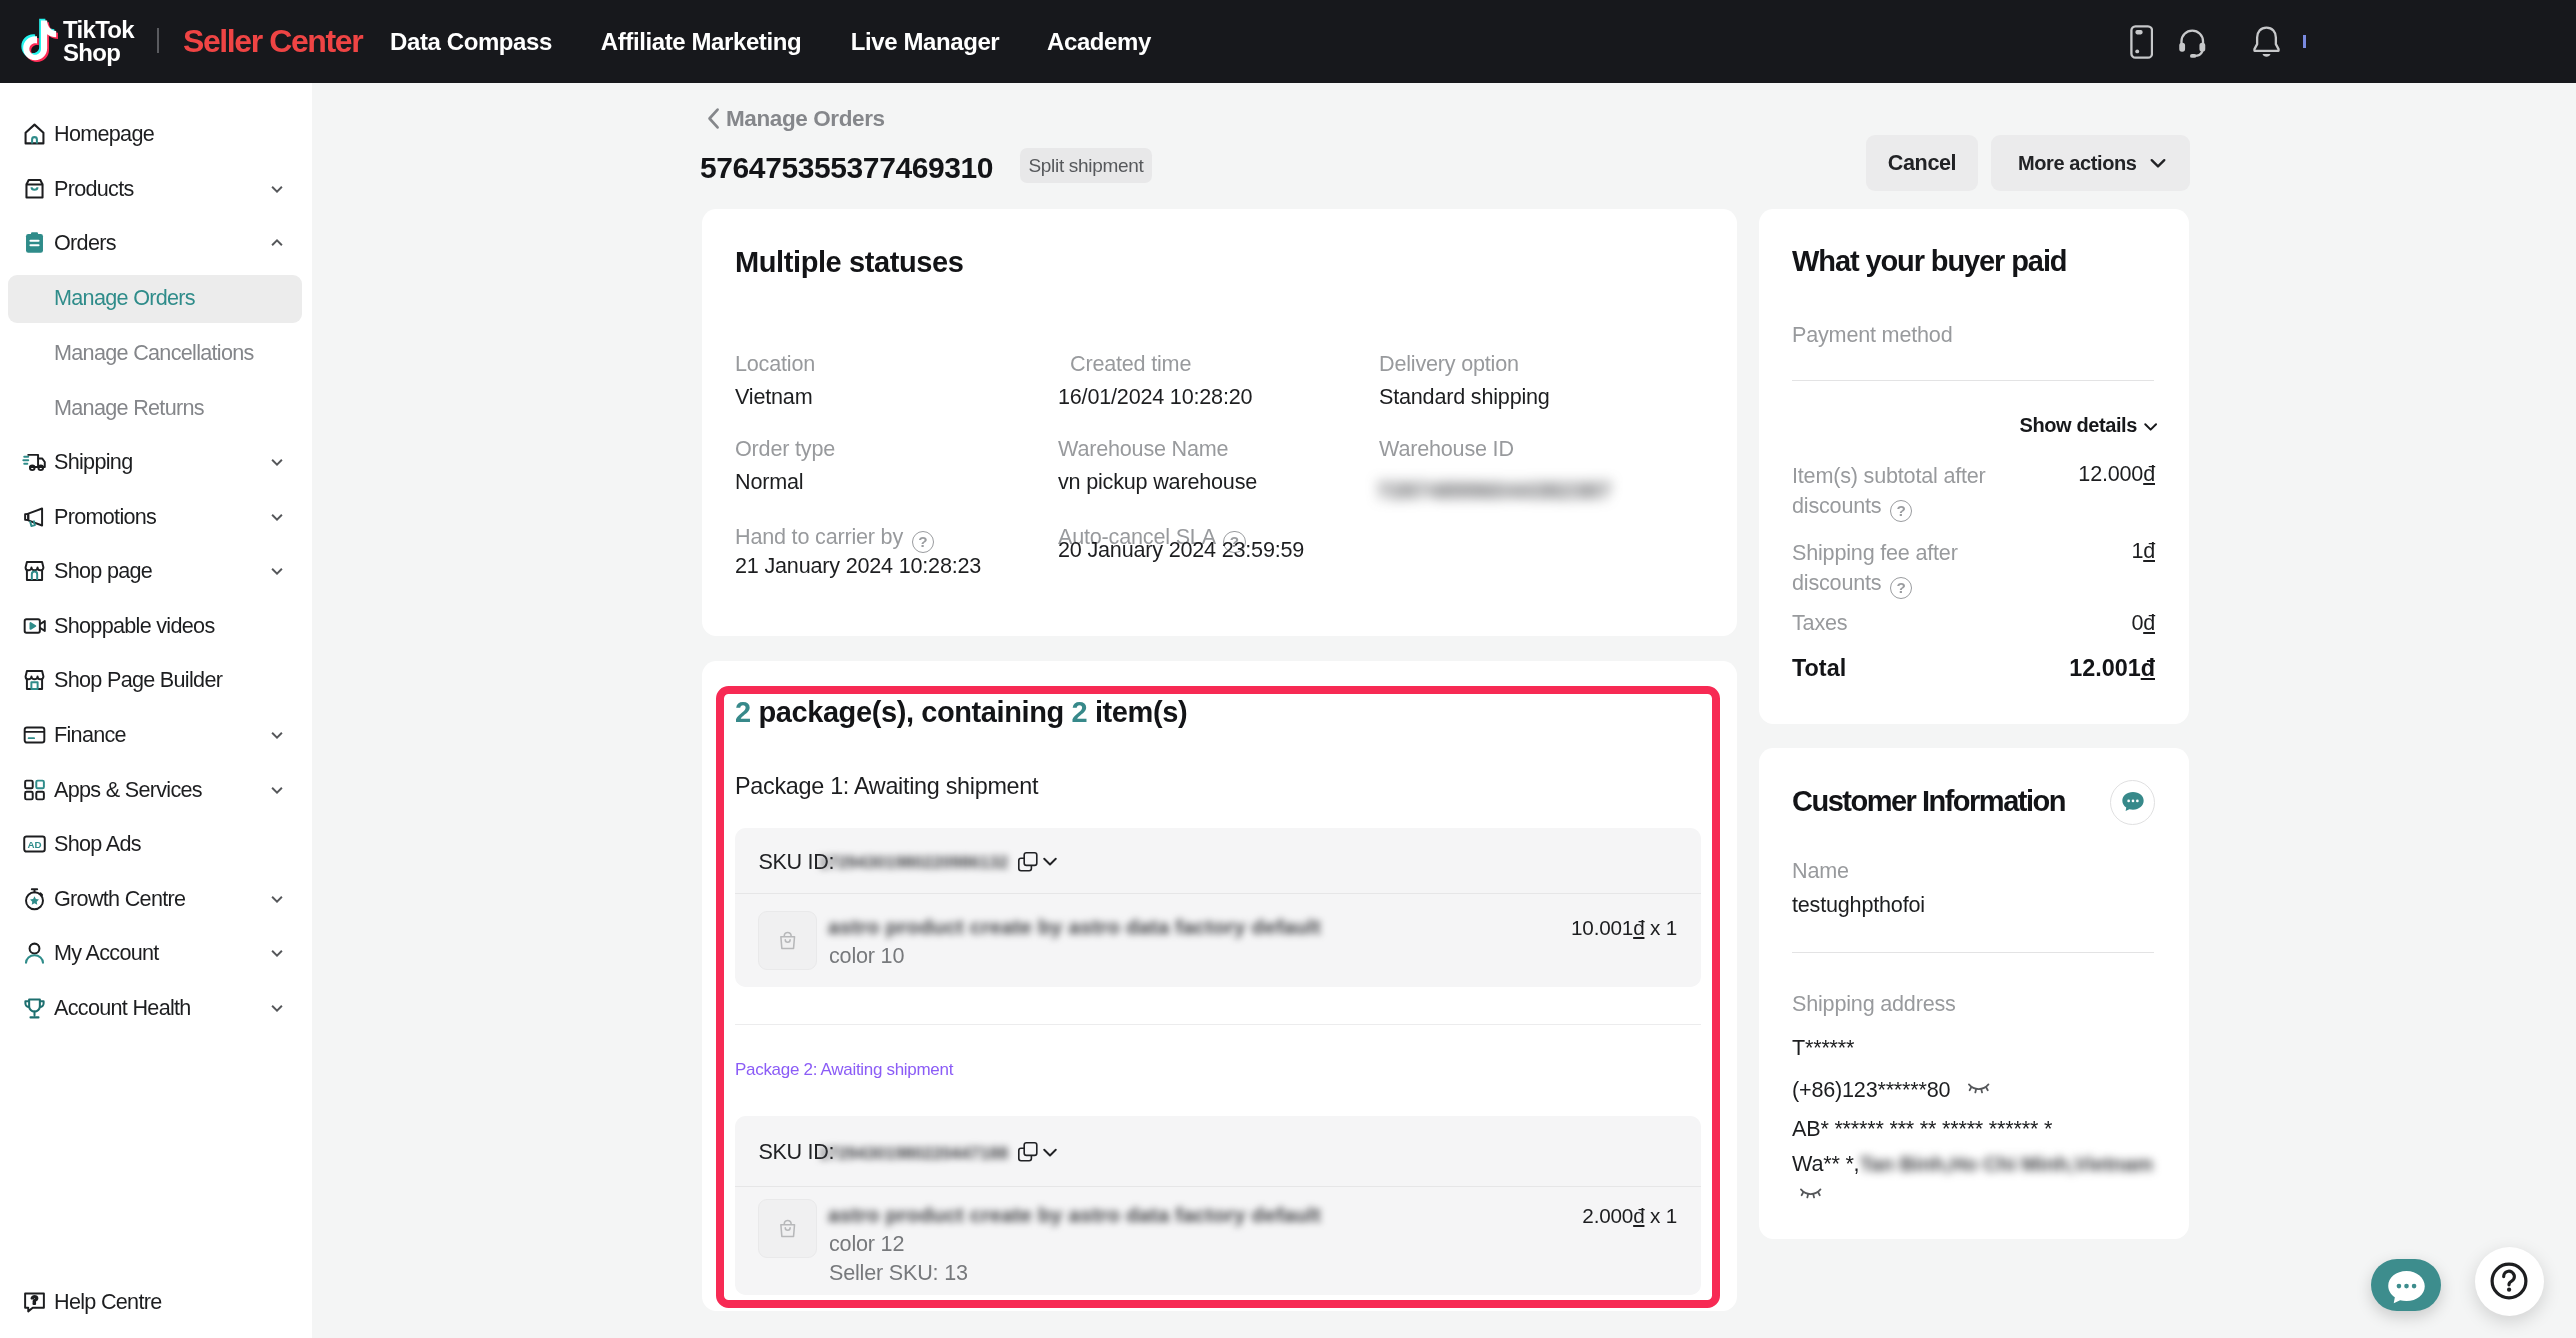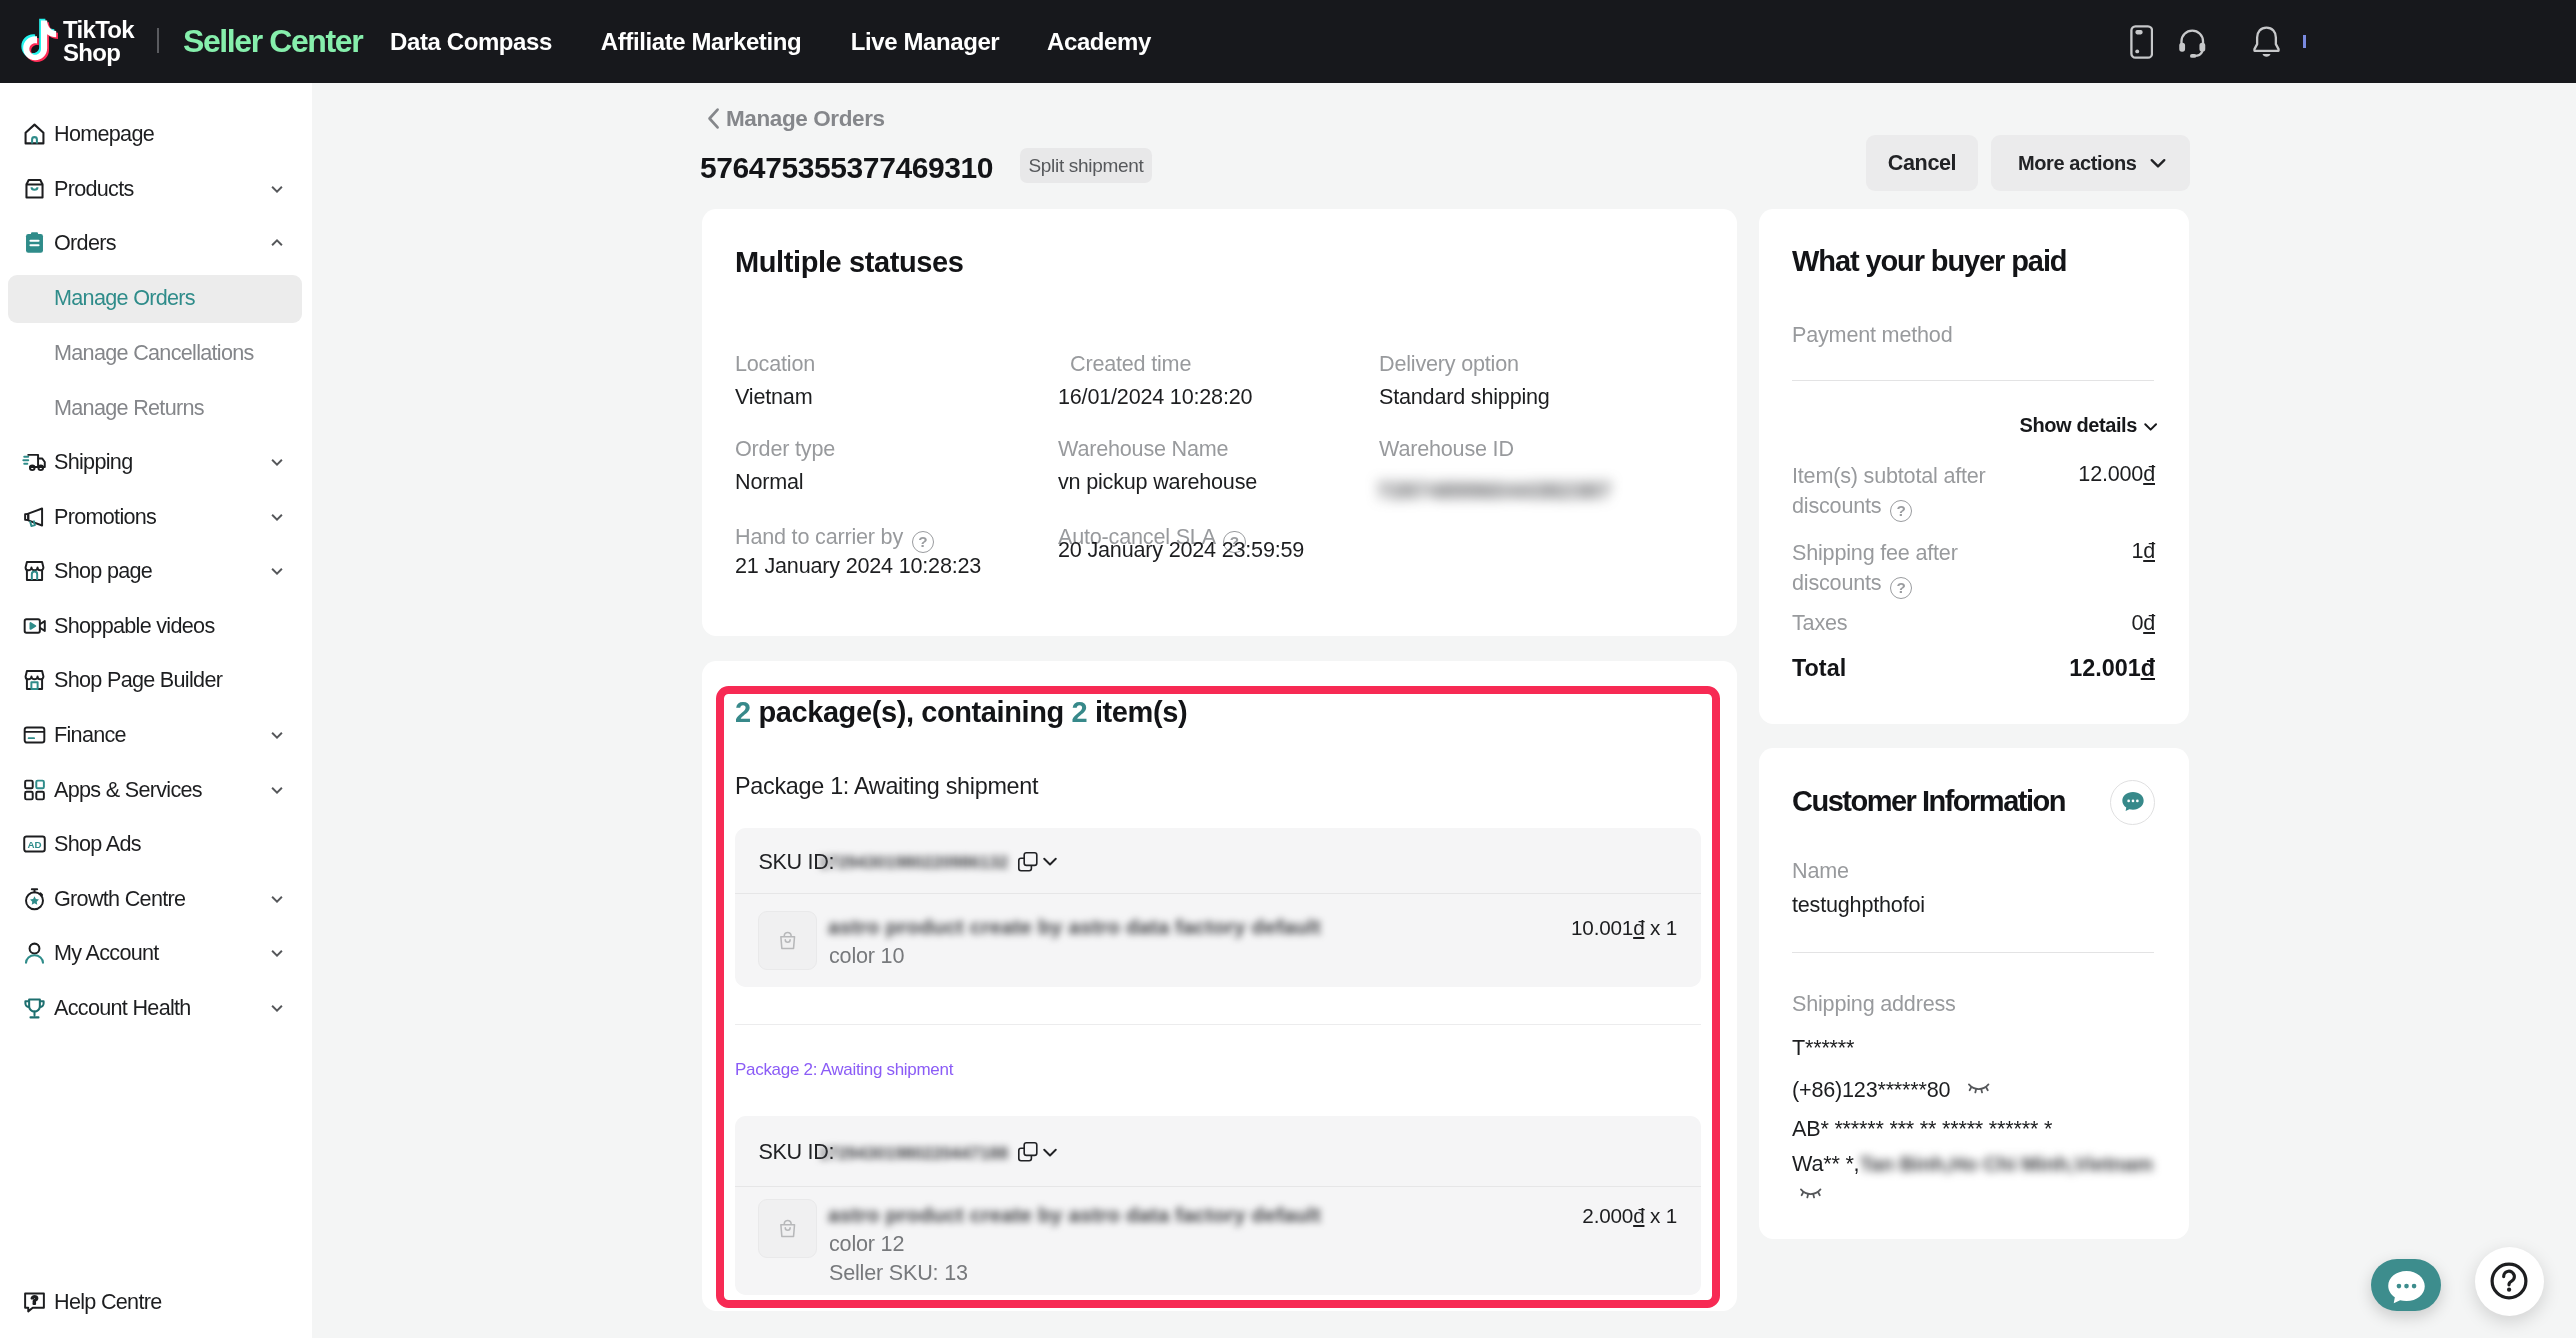--- a/index.html
+++ b/index.html
@@ -7,21 +7,21 @@
   body { font-family:"Liberation Sans", sans-serif; background:#f4f5f5; color:#1d1e20;
          -webkit-font-smoothing:antialiased; }
   .abs { position:absolute; }
   #page { position:relative; width:2576px; height:1338px; }
 
   
   #topbar { position:absolute; left:0; top:0; width:2576px; height:83px; background:#17181c; }
   .nav-item { position:absolute; top:0; height:83px; line-height:83px; color:#fff;
               font-size:24px; font-weight:600; letter-spacing:-0.4px; transform:translateX(-50%); }
   #seller-center { position:absolute; left:183px; top:0; height:70px; line-height:83px;
-                   color:#86efac; font-size:32px; font-weight:700; letter-spacing:-1.4px; }
+                   color:#ef4444; font-size:32px; font-weight:700; letter-spacing:-1.4px; }
   #logo-sep { position:absolute; left:157px; top:28px; width:1.8px; height:25px; background:#5a5b5f; }
   #logo-text { position:absolute; left:63px; top:18px; color:#fff; font-weight:700;
                font-size:24px; line-height:23.4px; letter-spacing:-0.7px; }
   .hicon { position:absolute; top:0; }
   #hcaret { position:absolute; left:2303px; top:35px; width:2.7px; height:12.6px; background:#7a8ae0; }
 
   
   #sidebar { position:absolute; left:0; top:83px; width:312px; height:1268px; background:#fff; }
   .mrow { position:absolute; left:0; width:312px; height:47px; }
   .mrow .ic { position:absolute; left:21.6px; top:50%; transform:translateY(-50%); width:25px; height:25px; }

